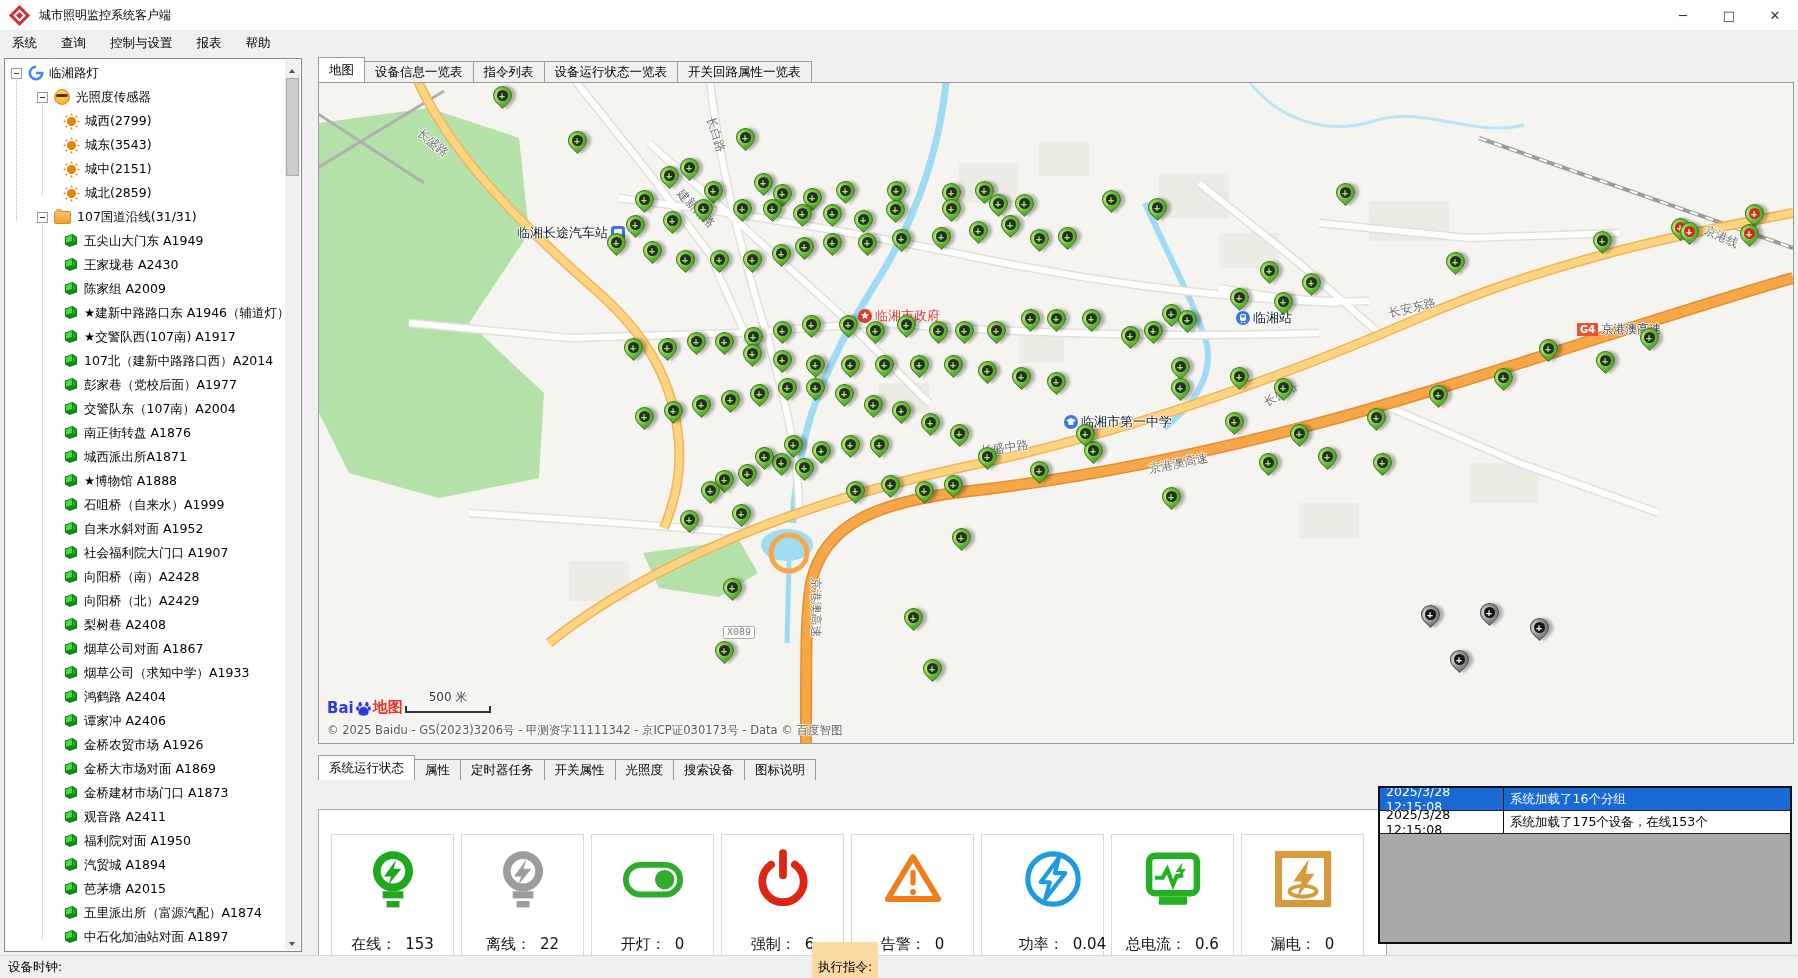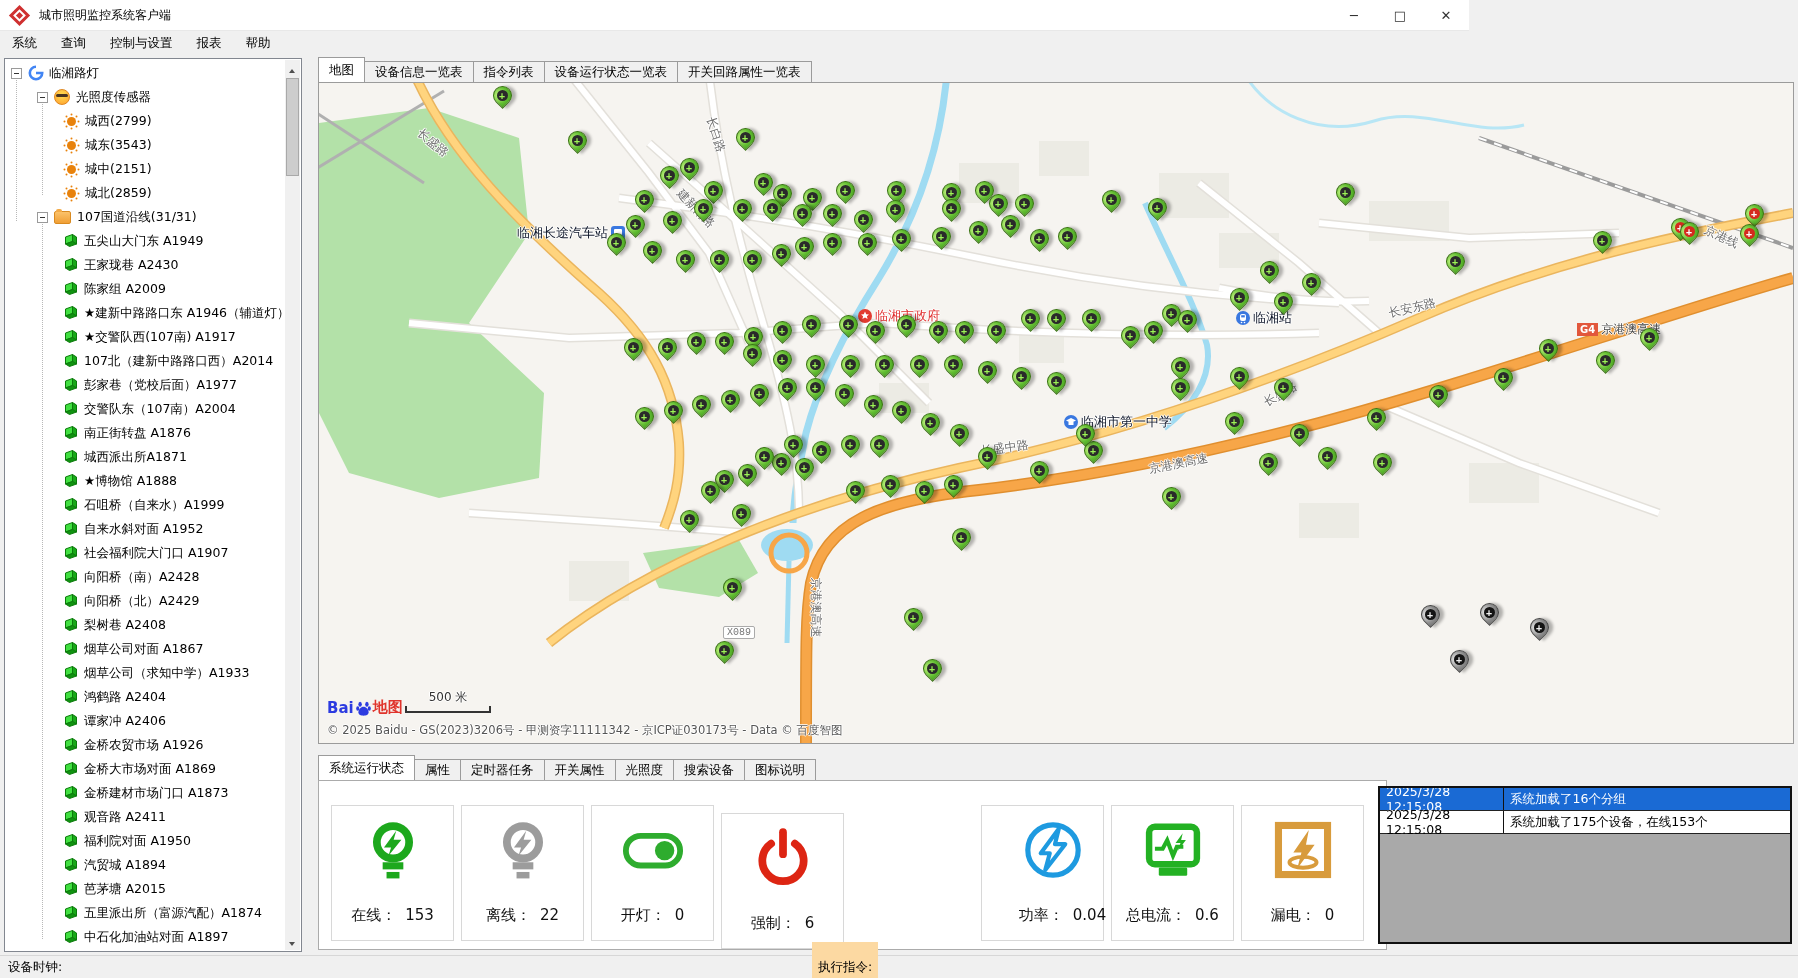--- a/index.html
+++ b/index.html
@@ -1,20 +1,20 @@
 <!DOCTYPE html>
 <html><head>
 <meta charset="utf-8">
 <style>
   html,body{margin:0;padding:0}
   body{width:1798px;height:978px;position:relative;overflow:hidden;
        background:#f0f0f0;font-family:"DejaVu Sans","Liberation Sans",sans-serif;color:#000}
 
   
-  .titlebar{position:absolute;left:0;top:0;width:1469px;height:30px;background:#fff;
+  .titlebar{position:absolute;left:0;top:0;width:1798px;height:30px;background:#fff;
             display:flex;align-items:center;border-bottom:1px solid #e8e8e8;z-index:20}
   .app-icon{width:9px;height:9px;margin-left:12px;border:3px solid #cf3030;background:#fff;
             transform:rotate(45deg);position:relative}
   .app-icon::after{content:'';position:absolute;left:2px;top:2px;width:5px;height:5px;background:#cf3030}
   .title{margin-left:12px;font-size:12px}
   .win-controls{margin-left:auto;display:flex;height:30px}
   .win-btn{width:46px;height:30px;display:flex;align-items:center;justify-content:center;
            font-size:13px;color:#333;cursor:default}
 
   
@@ -97,21 +97,21 @@
   .logo-bai{color:#2c3be0}
   .logo-map{color:#e0342c}
   .paw{width:17px;height:17px;margin:0 1px}
   .scale{position:absolute;left:86px;bottom:30px;width:86px;text-align:center;font-size:12px;color:#333;z-index:4;
       text-shadow:1px 0 #fff,-1px 0 #fff,0 1px #fff,0 -1px #fff}
   .scale-bar{height:5px;border:2px solid #333;border-top:none}
   .copyright{position:absolute;left:8px;bottom:5px;font-size:11.5px;color:#555;z-index:4;
       text-shadow:1px 0 #fff,-1px 0 #fff,0 1px #fff,0 -1px #fff}
 
   
-  .bpanel{position:absolute;left:318px;top:780px;width:1069px;height:170px;background:#fff;
+  .bpanel{position:absolute;left:318px;top:809px;width:1069px;height:170px;background:#fff;
       border:1px solid #ababab;box-sizing:border-box}
   .card{position:absolute;top:24px;width:123px;height:136px;background:#fff;border:1px solid #d8d8d8;box-sizing:border-box}
   .card-icon{display:block;margin:13px auto 0;width:62px;height:62px}
   .card-label{position:absolute;bottom:15px;width:100%;text-align:center;font-size:15px;color:#111}
   .card-label .cv{margin-left:9px}
 
   
   .etable{position:absolute;left:1378px;top:786px;width:414px;height:158px;border:2px solid #111;
       background:#a9a9a9;box-sizing:border-box;overflow:hidden}
   .et-head{display:flex;height:19px;background:#fff;border-bottom:1px solid #111;font-size:12.5px;align-items:center}
@@ -1165,25 +1165,31 @@
         <use href="#i-bulb" xlink:href="#i-bulb"></use>
       </svg>
       <div class="card-label"><span class="cl">离线：</span><span class="cv">22</span></div>
     </div>
     <div class="card" style="left: 272px;">
       <svg class="card-icon" style="color: rgb(46, 172, 46);">
         <use href="#i-toggle" xlink:href="#i-toggle"></use>
       </svg>
       <div class="card-label"><span class="cl">开灯：</span><span class="cv">0</span></div>
     </div>
-    <div class="card" style="left: 402px; margin-top: 8px;">
+    <div class="card" style="left: 402px;">
       <svg class="card-icon" style="color: rgb(221, 37, 19);">
         <use href="#i-power" xlink:href="#i-power"></use>
       </svg>
       <div class="card-label"><span class="cl">强制：</span><span class="cv">6</span></div>
+    </div>
+    <div class="card" style="left: 532px;">
+      <svg class="card-icon" style="color: rgb(240, 124, 26);">
+        <use href="#i-warn" xlink:href="#i-warn"></use>
+      </svg>
+      <div class="card-label"><span class="cl">告警：</span><span class="cv">0</span></div>
     </div>
     <div class="card" style="left: 662px; padding-left: 20px;">
       <svg class="card-icon" style="color: rgb(30, 154, 224);">
         <use href="#i-boltcircle" xlink:href="#i-boltcircle"></use>
       </svg>
       <div class="card-label"><span class="cl">功率：</span><span class="cv">0.04</span></div>
     </div>
     <div class="card" style="left: 792px;">
       <svg class="card-icon" style="color: rgb(35, 177, 35);">
         <use href="#i-meter" xlink:href="#i-meter"></use>

